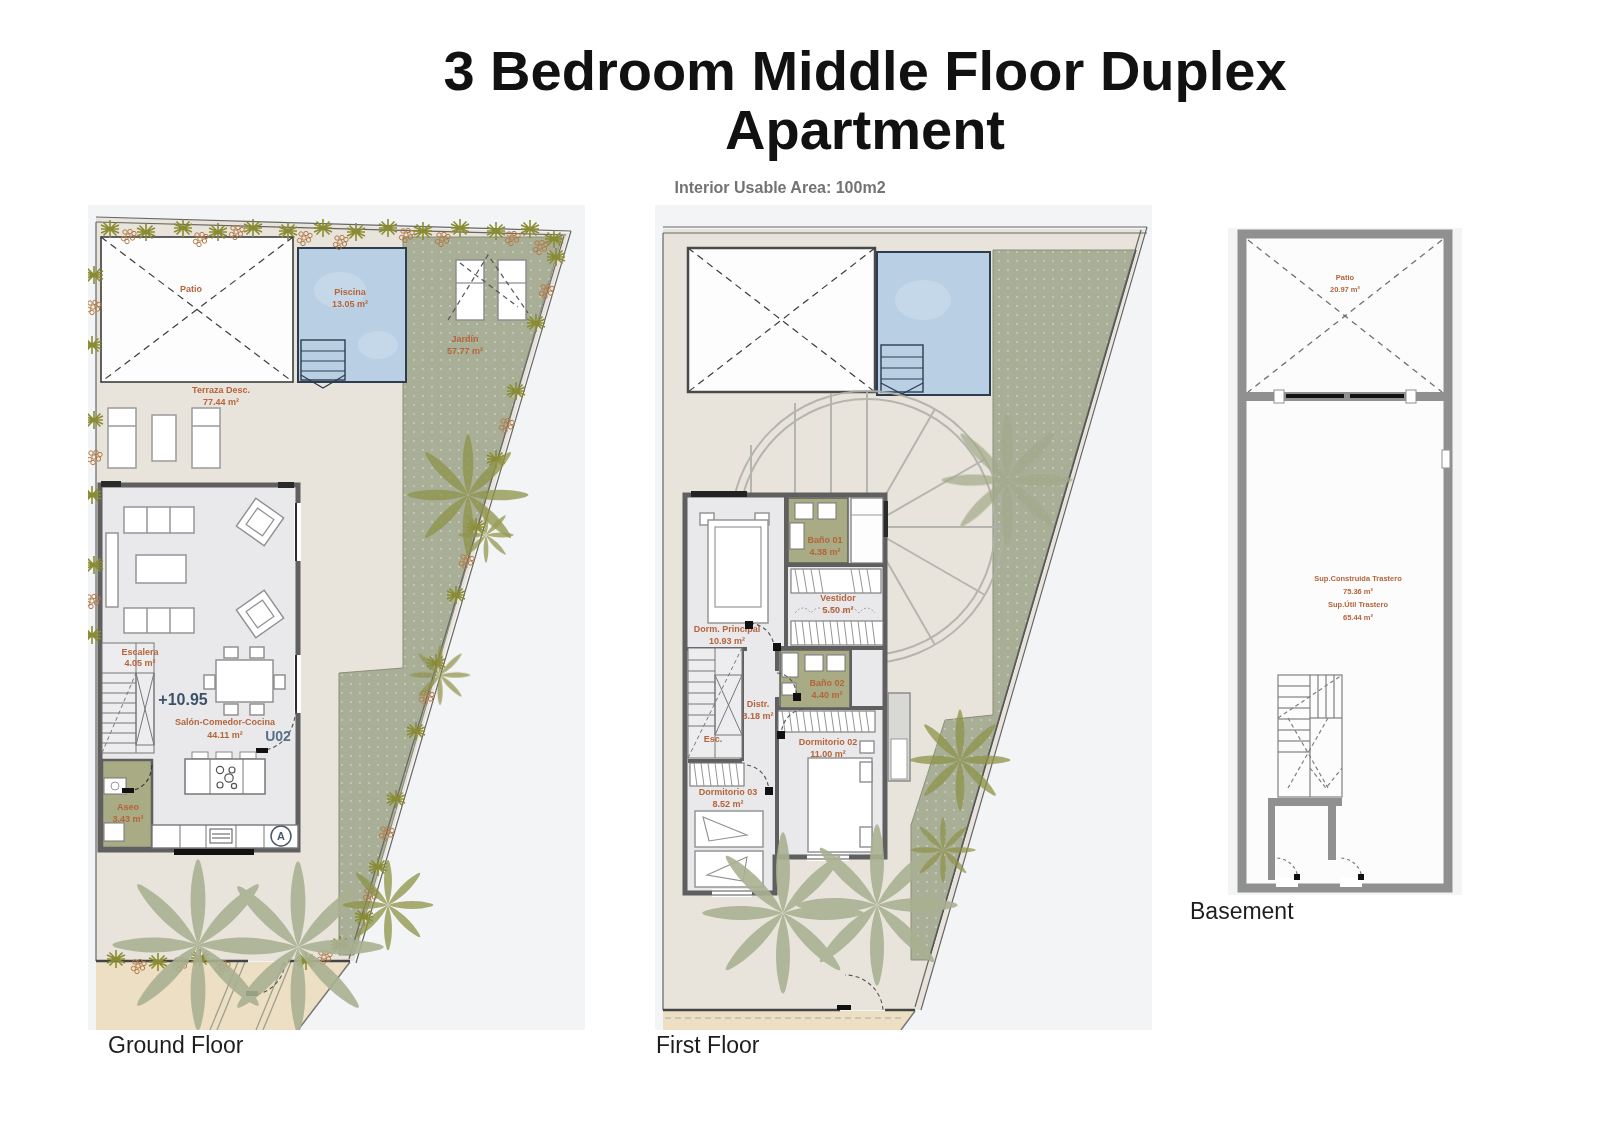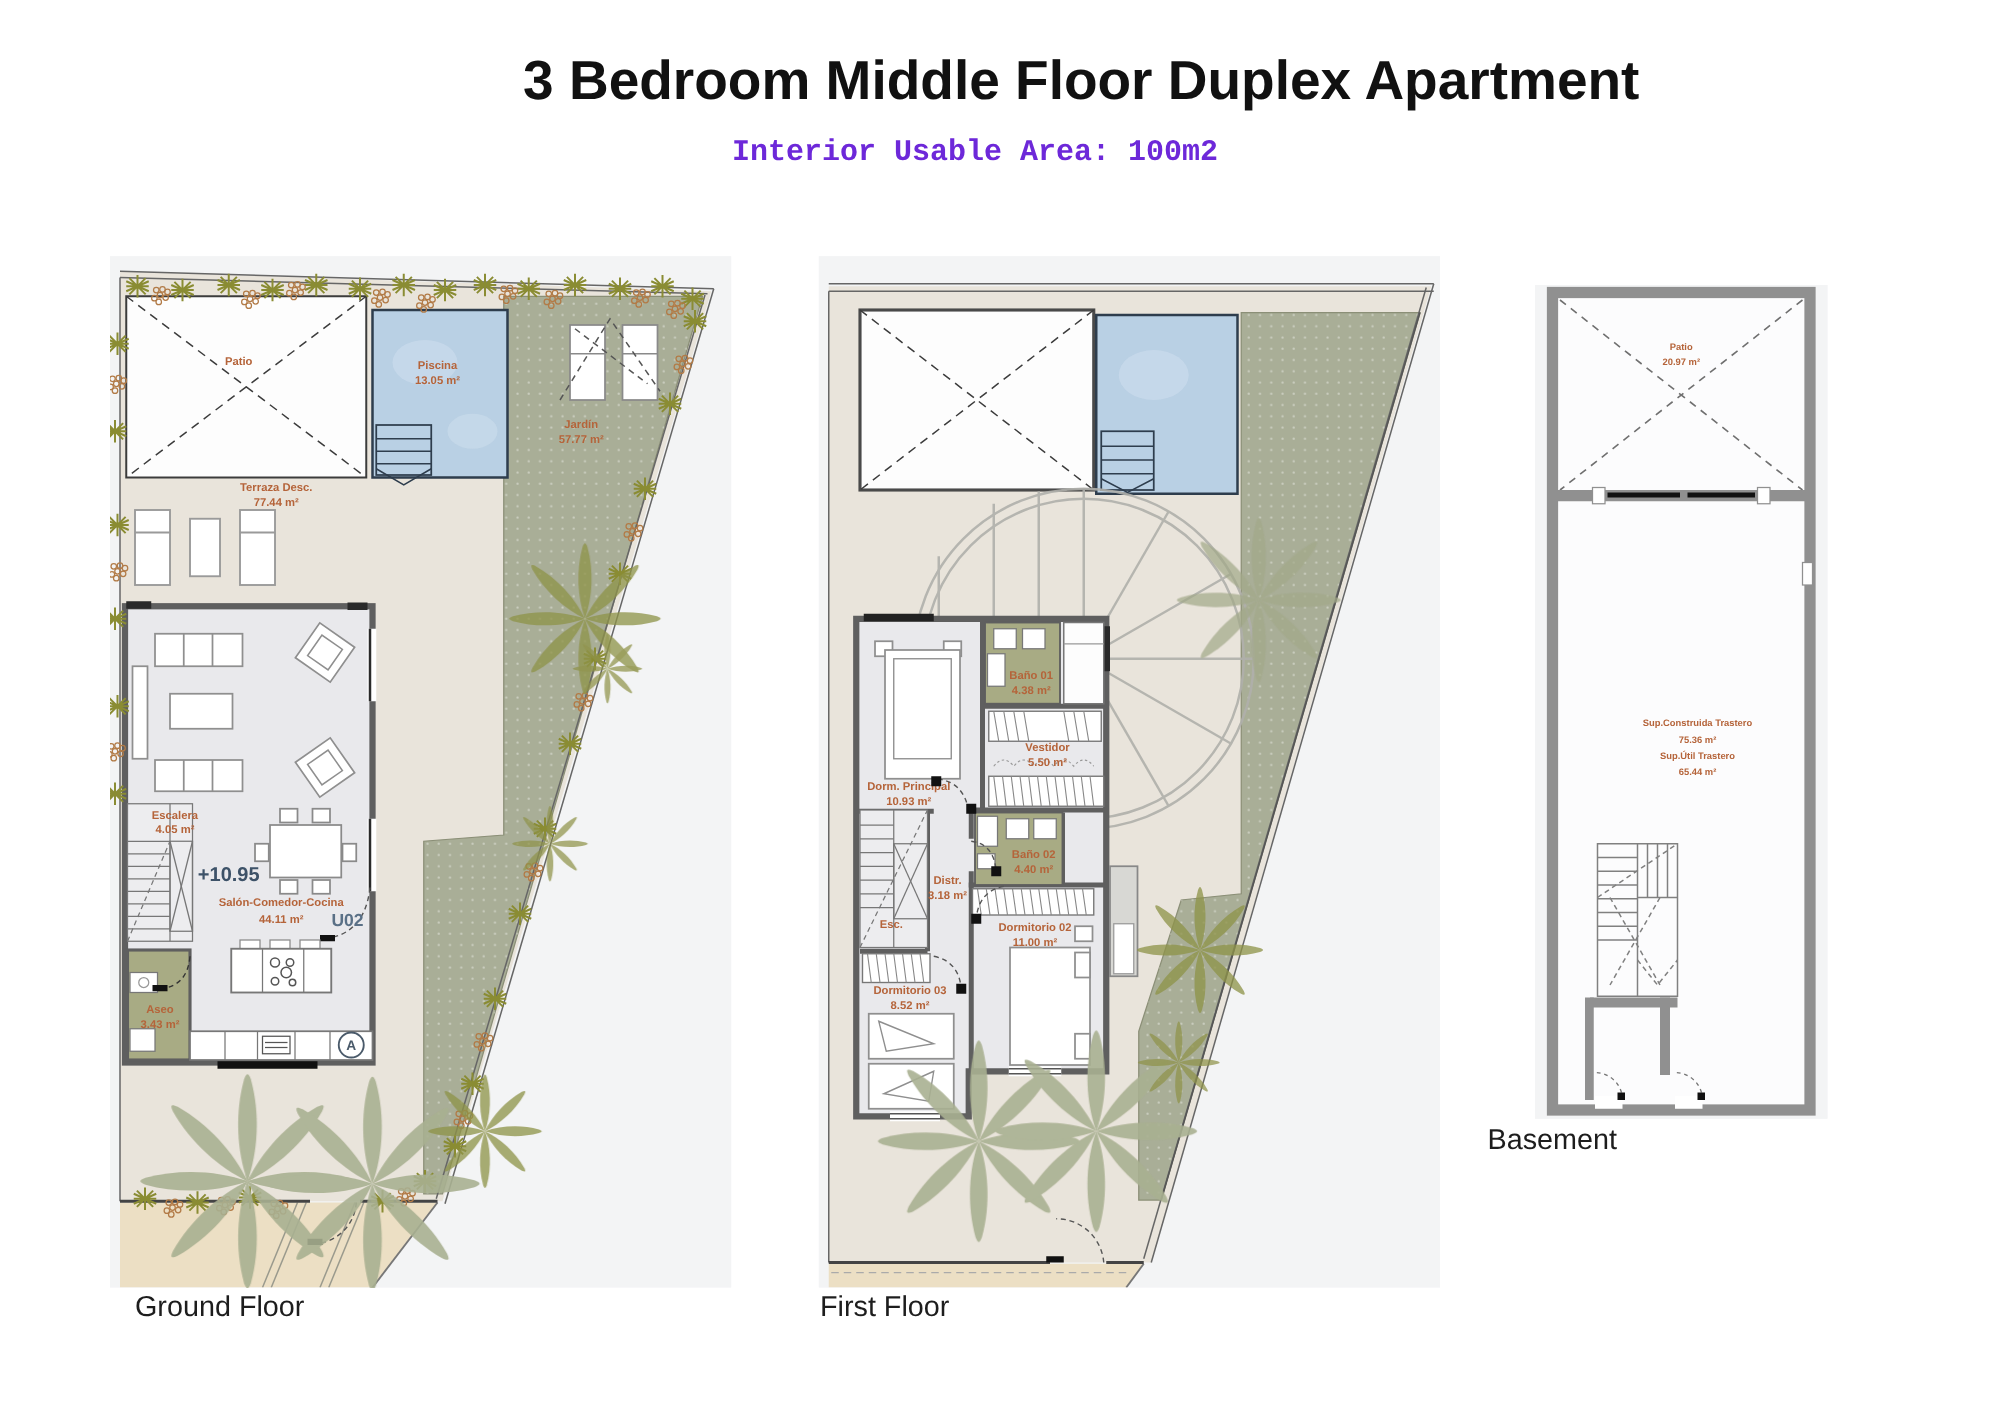--- a/index.html
+++ b/index.html
@@ -1,21 +1,21 @@
 <!DOCTYPE html>
 <html><head>
 <meta charset="utf-8">
 <style>
   html,body{margin:0;padding:0;background:#ffffff;}
   #page{position:relative;width:1600px;height:1131px;background:#ffffff;overflow:hidden;
         font-family:"Liberation Sans",sans-serif;}
   .title-block{position:absolute;left:380px;top:42px;width:970px;text-align:center;}
-  .main-title{font-size:44px;font-weight:bold;color:#111;letter-spacing:0px;line-height:1.05;}
+  .main-title{font-size:56px;font-weight:bold;color:#111;letter-spacing:0px;line-height:1.05;}
   .subtitle-wrap{margin-top:16px;padding-right:170px;}
-  .subtitle{font-size:24px;font-weight:bold;color:#6d28d9;line-height:1.55;font-family:Liberation Mono, monospace;}
+  .subtitle{font-size:16px;font-weight:bold;color:#737373;line-height:1.55;}
   .plan-panel{position:absolute;background:#f3f4f5;}
   .caption{position:absolute;font-size:23px;color:#1d1d1d;}
   .rl{fill:#b5643a;font-family:"Liberation Sans",sans-serif;font-size:9px;font-weight:600;text-anchor:middle;}
   .rlb{fill:#b5643a;font-family:"Liberation Sans",sans-serif;font-size:7.5px;font-weight:600;text-anchor:middle;}
   .lvl{fill:#3d5268;font-family:"Liberation Sans",sans-serif;font-size:16px;font-weight:bold;text-anchor:middle;}
   .unit{fill:#5a7086;font-family:"Liberation Sans",sans-serif;font-size:14px;font-weight:bold;text-anchor:middle;}
   .mk{fill:#4a5a6a;font-family:"Liberation Sans",sans-serif;font-size:11px;font-weight:bold;text-anchor:middle;}
   svg{display:block;}
 </style>
 </head>

